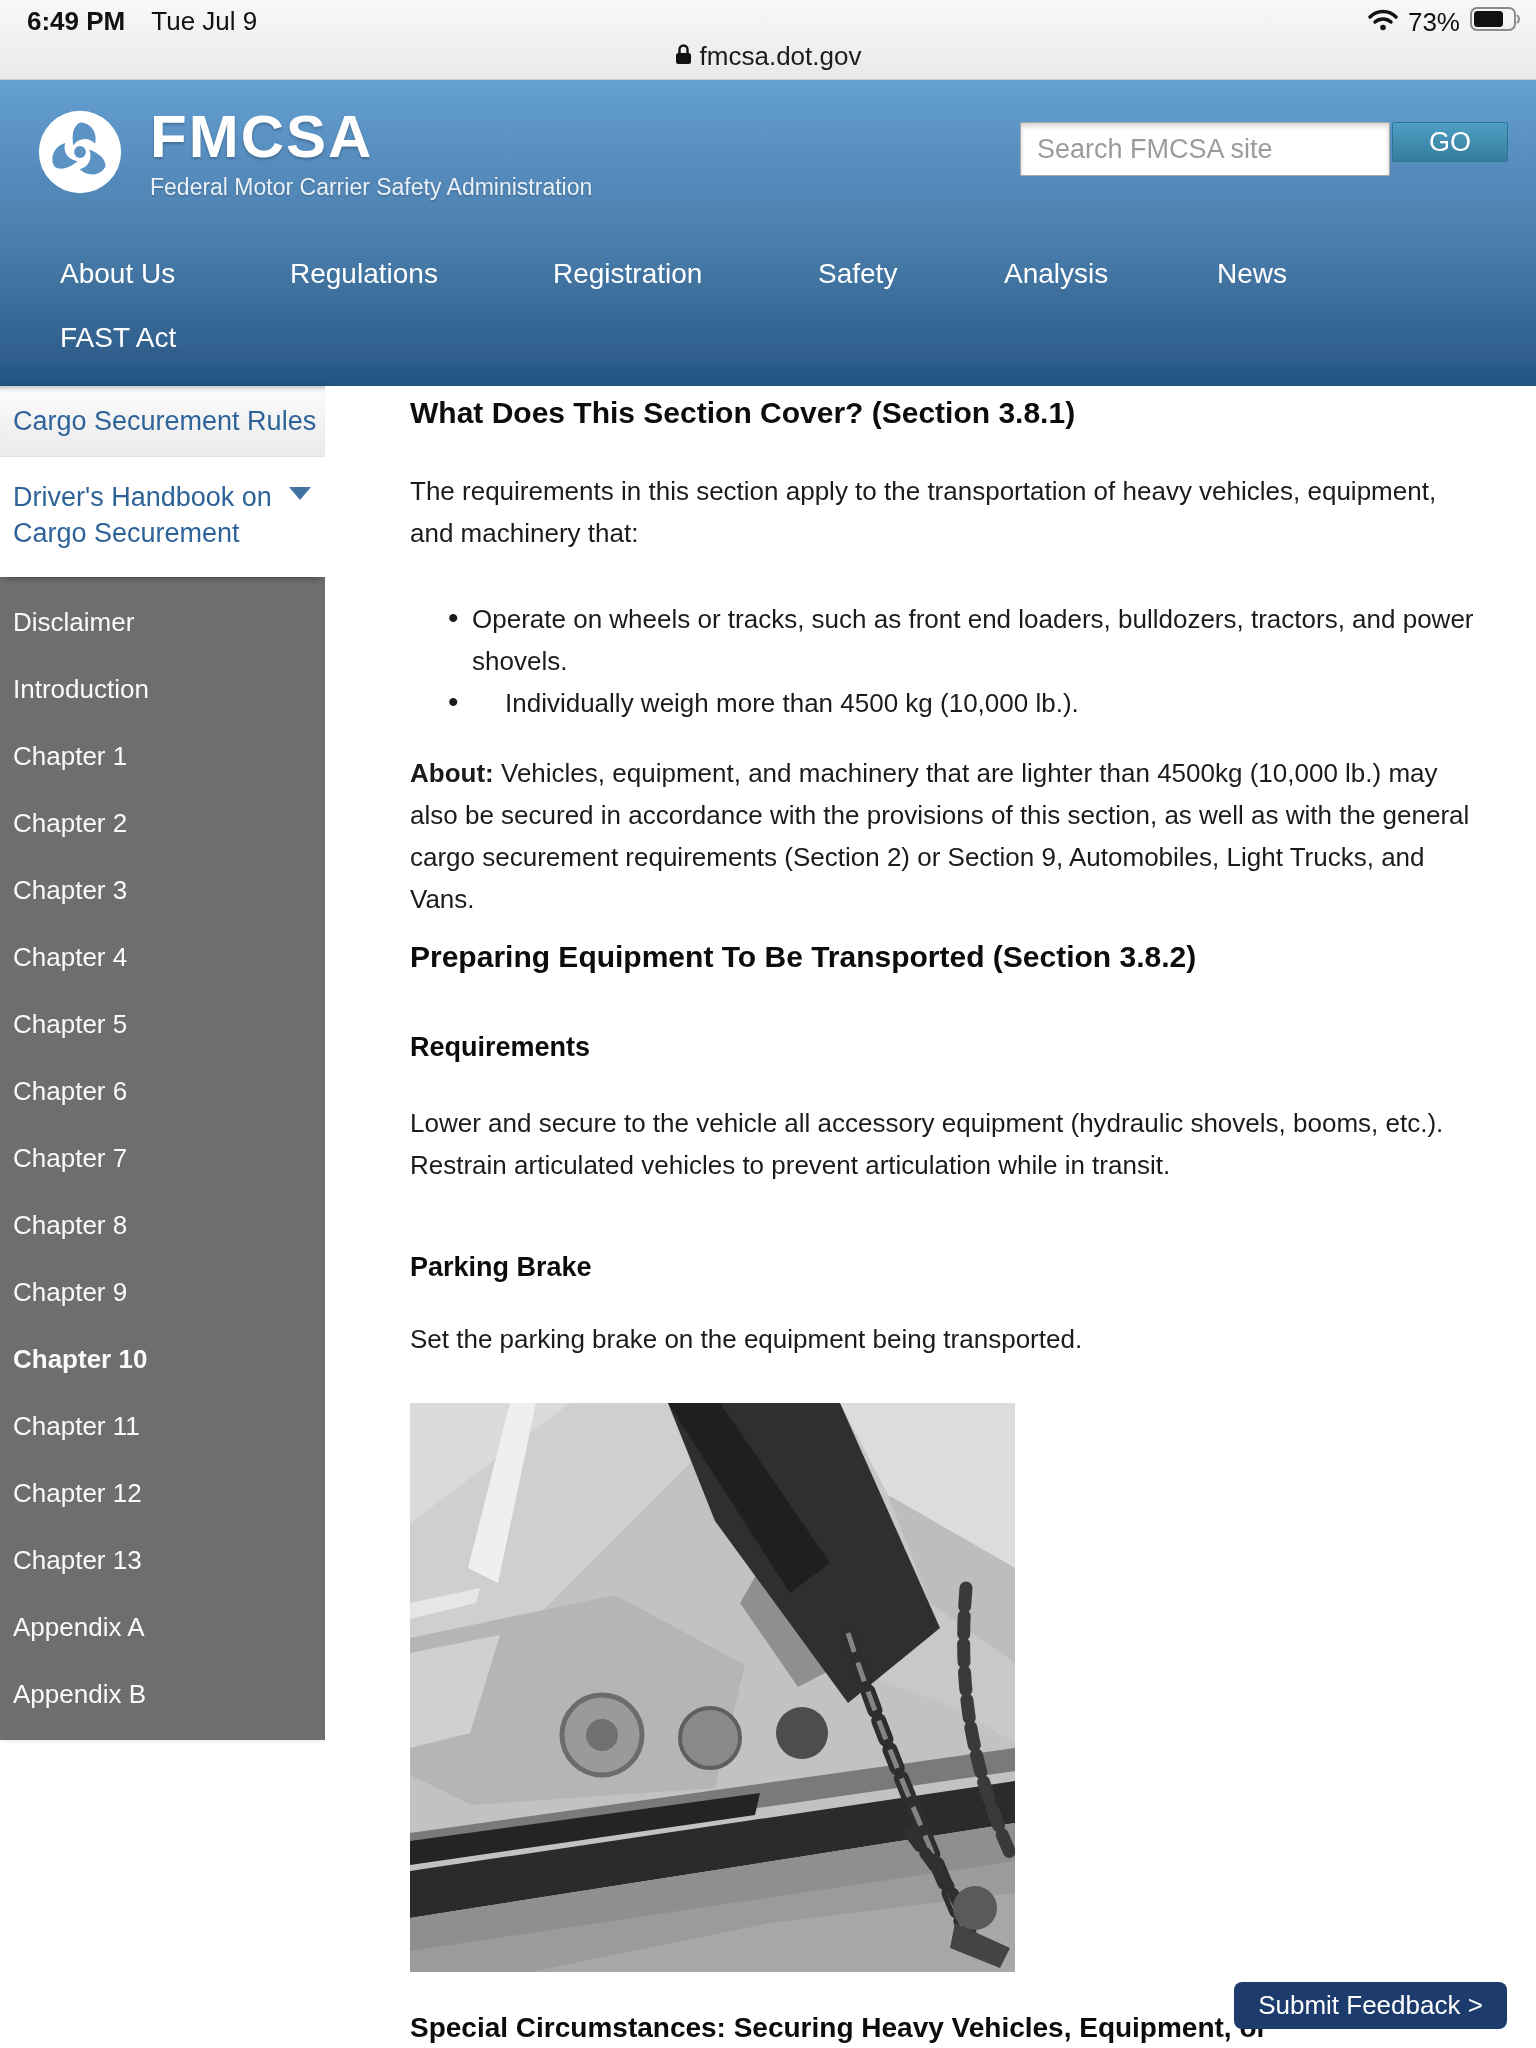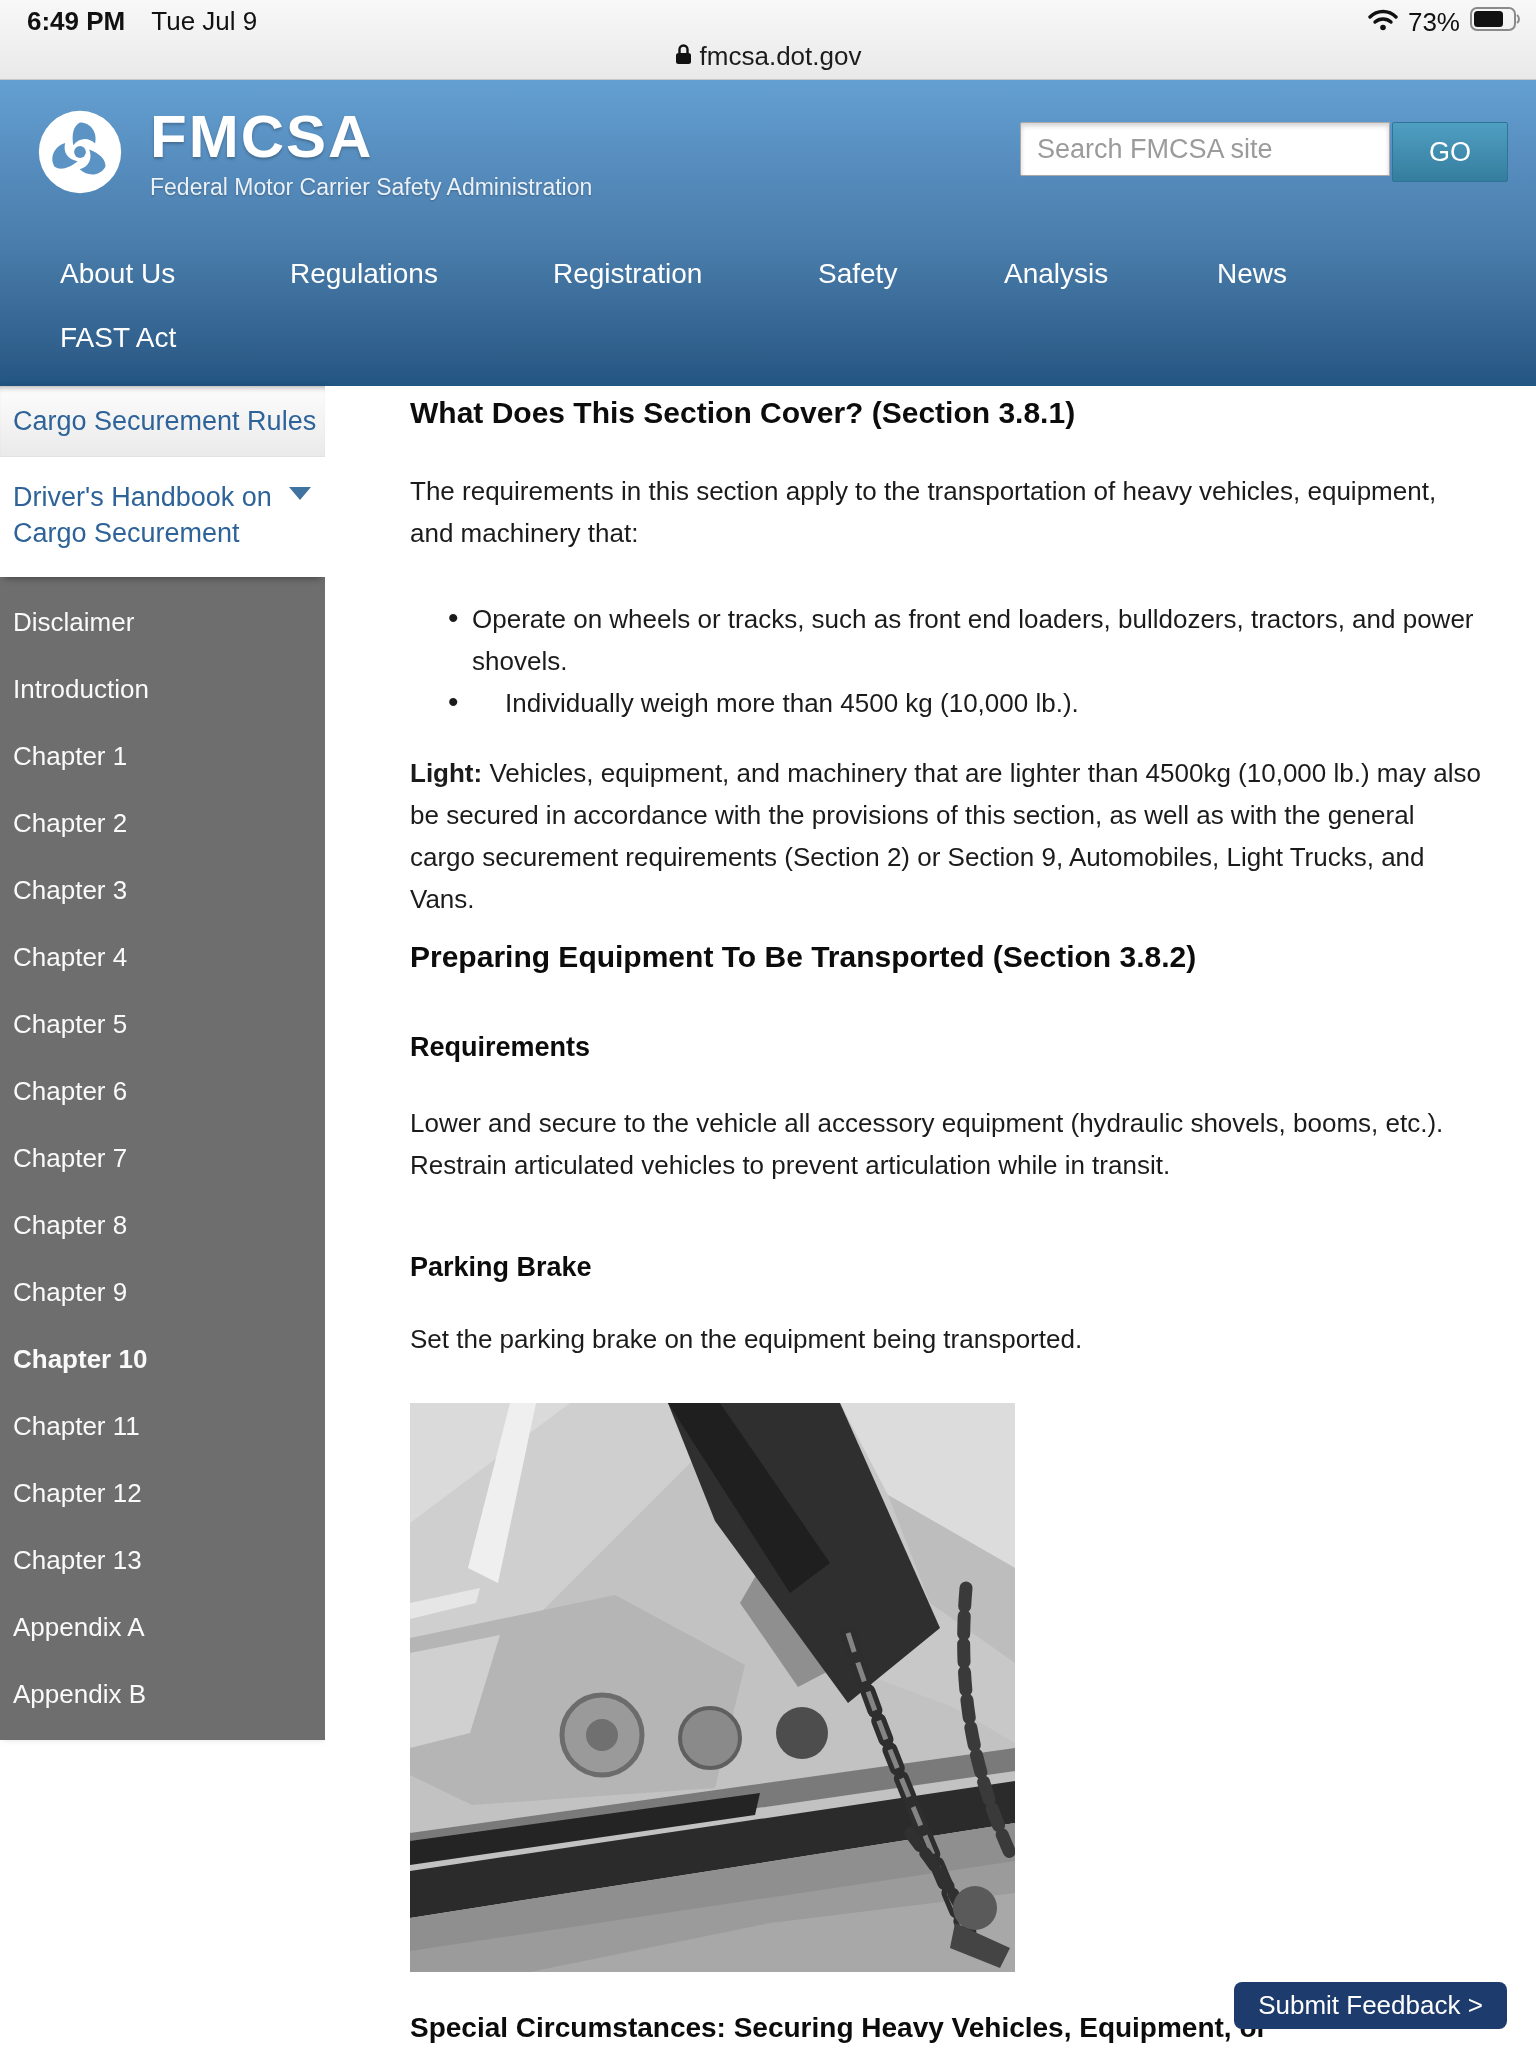--- a/index.html
+++ b/index.html
@@ -27,21 +27,21 @@
   .dot-logo{margin-top:4px;}
   .logo-text{margin-left:28px;}
   .logo-acronym{color:#fff;font-size:60px;font-weight:700;letter-spacing:2px;
     text-shadow:0 2px 3px rgba(0,0,0,.25);line-height:62px;}
   .logo-subtitle{color:#eaf1f8;font-size:23px;margin-top:6px;text-shadow:0 1px 2px rgba(0,0,0,.25);}
   .search-area{position:absolute;left:1020px;top:42px;display:flex;}
   .search-input{width:370px;height:54px;border:1px solid #a9a9a9;border-radius:2px 0 0 2px;
     padding:0 16px;font-size:27px;color:#333;background:#fff;
     box-shadow:inset 0 3px 5px rgba(0,0,0,.18);outline:none;font-family:"Liberation Sans",sans-serif;}
   .search-input::placeholder{color:#9b9b9b;}
-  .go-button{width:116px;height:60px;margin-left:2px;border:1px solid #2e7595;border-radius:2px;
+  .go-button{width:116px;height:40px;margin-left:2px;border:1px solid #2e7595;border-radius:2px;
     background:linear-gradient(#4f9fc2,#357d9f);color:#fff;font-size:27px;
     display:flex;align-items:center;justify-content:center;cursor:pointer;}
   .nav-row1{position:absolute;left:0;top:168px;width:100%;height:56px;}
   .nav-row2{position:absolute;left:0;top:232px;width:100%;height:56px;}
   .nav-item{position:absolute;color:#fff;font-size:28px;top:10px;cursor:pointer;white-space:nowrap;}
   .nav-item:nth-child(1){left:60px;}
   .nav-row1 .nav-item:nth-child(2){left:290px;}
   .nav-row1 .nav-item:nth-child(3){left:553px;}
   .nav-row1 .nav-item:nth-child(4){left:818px;}
   .nav-row1 .nav-item:nth-child(5){left:1004px;}
@@ -183,21 +183,21 @@
   </div>
 
   <div class="content">
     <div class="c-abs h1" style="top:8px;">What Does This Section Cover? (Section 3.8.1)</div>
     <div class="c-abs body-text" style="top:84px;">The requirements in this section apply to the transportation of heavy vehicles, equipment, and machinery that:</div>
     <ul class="c-abs bullets" style="top:212px;width:1080px;">
       <li><span style="display:inline-block;max-width:1015px;">Operate on wheels or tracks, such as front end loaders, bulldozers, tractors, and power shovels.</span></li>
       <li><span style="display:inline-block;max-width:1015px;margin-left:33px;">Individually weigh more than 4500 kg (10,000 lb.).</span></li>
     </ul>
     <div class="c-abs body-text" style="top:366px;">
-      <b>Light:</b><span> Vehicles, equipment, and machinery that are lighter than 4500kg (10,000 lb.) may also be secured in accordance with the provisions of this section, as well as with the general cargo securement requirements (Section 2) or Section 9, Automobiles, Light Trucks, and Vans.</span>
+      <b>About:</b><span> Vehicles, equipment, and machinery that are lighter than 4500kg (10,000 lb.) may also be secured in accordance with the provisions of this section, as well as with the general cargo securement requirements (Section 2) or Section 9, Automobiles, Light Trucks, and Vans.</span>
     </div>
     <div class="c-abs h1" style="top:552px;">Preparing Equipment To Be Transported (Section 3.8.2)</div>
     <div class="c-abs h2" style="top:646px;">Requirements</div>
     <div class="c-abs body-text" style="top:716px;">
       <div>Lower and secure to the vehicle all accessory equipment (hydraulic shovels, booms, etc.).</div>
       <div>Restrain articulated vehicles to prevent articulation while in transit.</div>
     </div>
     <div class="c-abs h2" style="top:866px;">Parking Brake</div>
     <div class="c-abs body-text" style="top:932px;">Set the parking brake on the equipment being transported.</div>
 

